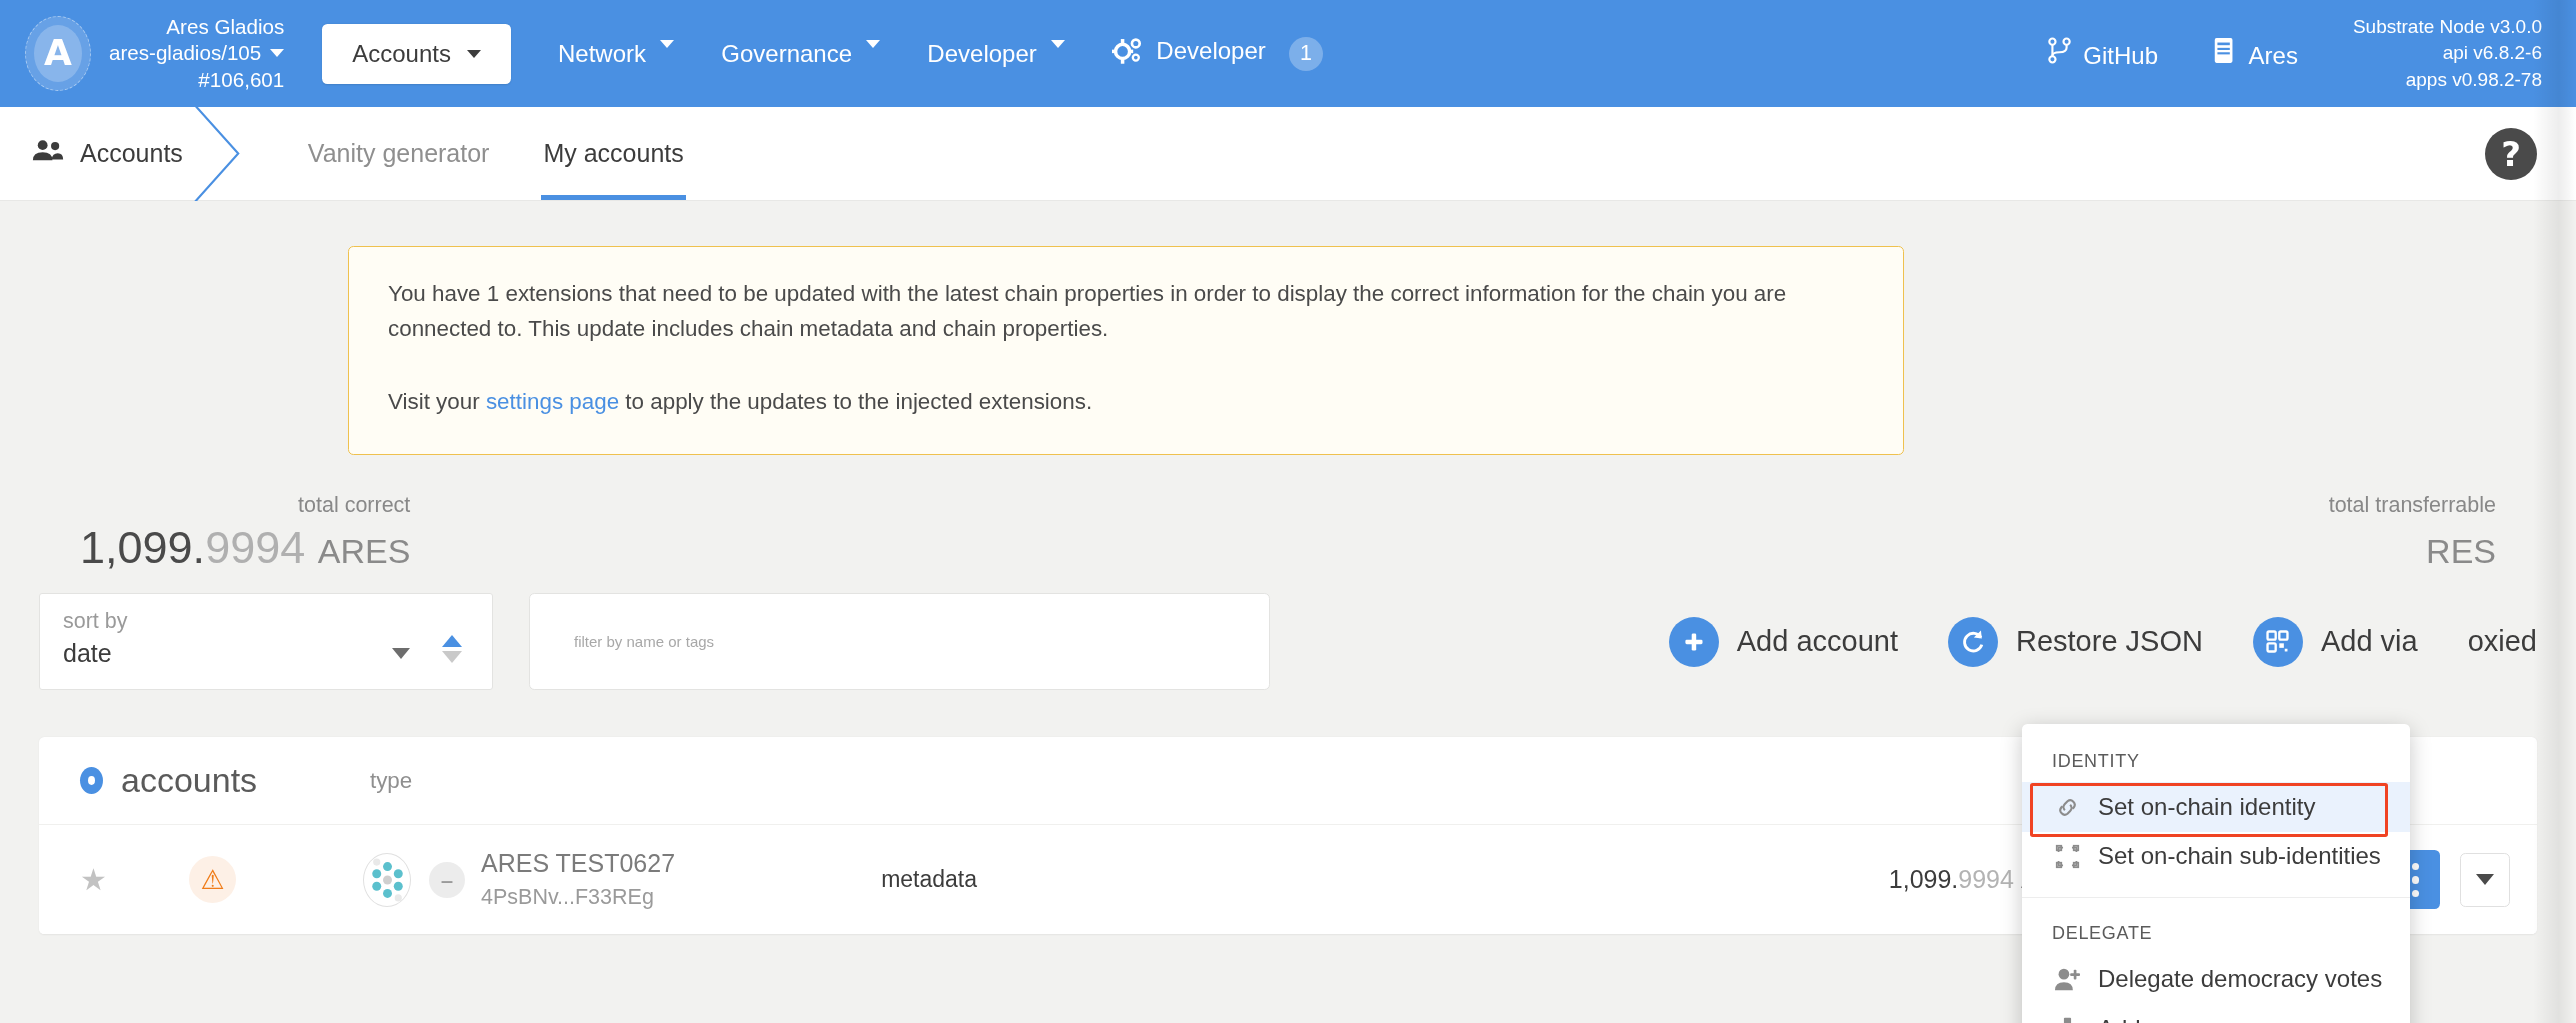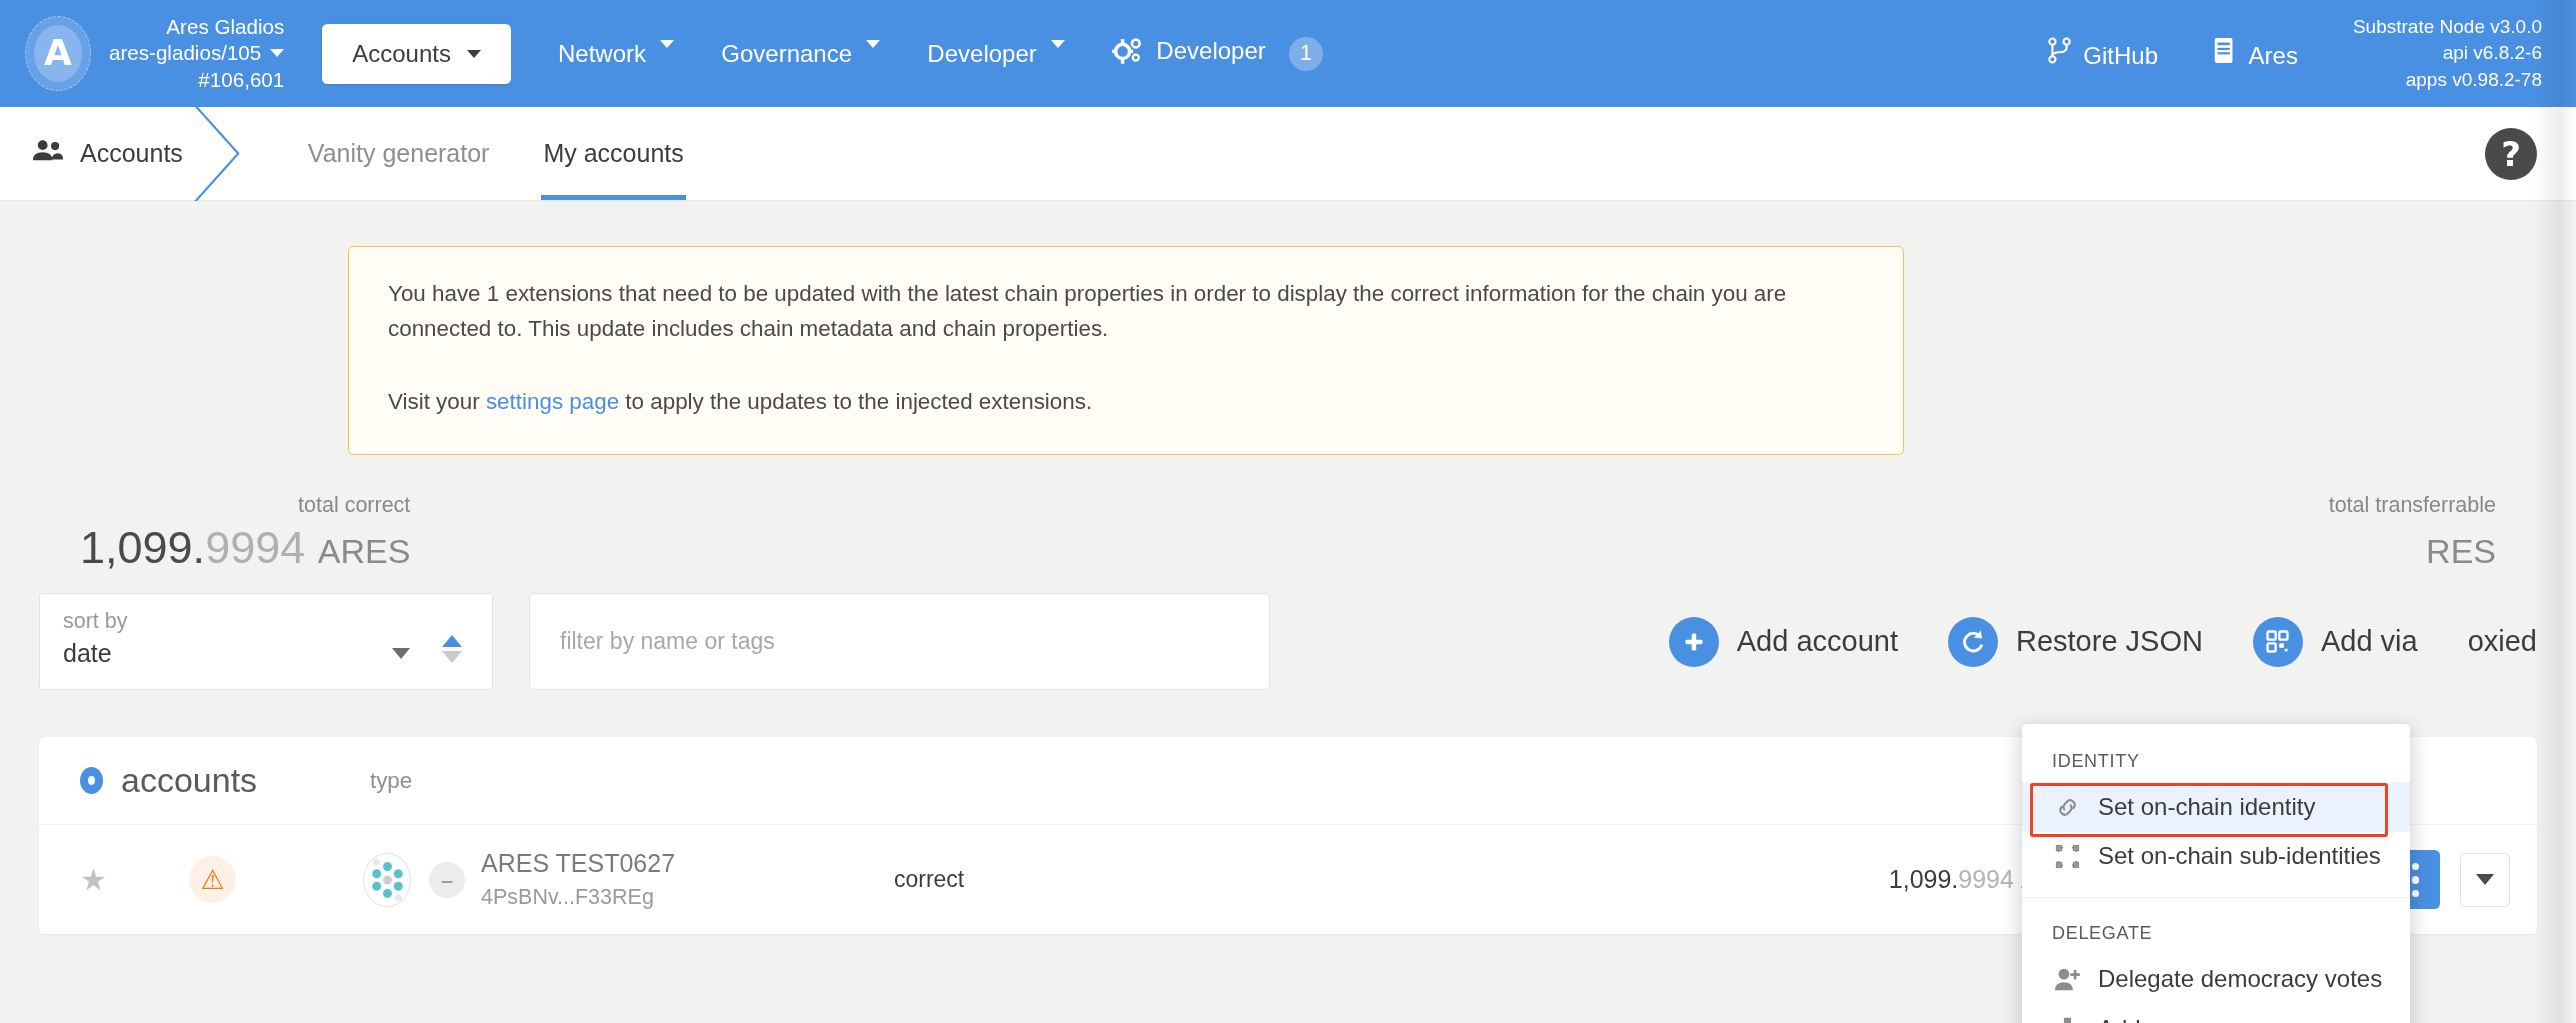--- a/index.html
+++ b/index.html
@@ -201,23 +201,24 @@
     width: 741px; height: 97px;
     background: #fff;
     border: 0.9px solid #e3e3e1;
     border-radius: 5.4px;
     margin-left: 36px;
     display: flex; align-items: center;
     padding: 0 30px;
   }
   .filterbox input {
     border: none; outline: none; width: 100%;
-    font-size: 23px; color: #3c3c3c;
+    font-size: 15px; color: #3c3c3c;
     font-family: "Liberation Sans", sans-serif;
     background: transparent;
+    margin-left: 14px;
   }
   .filterbox input::placeholder { color: #a8a8a8; }
 
   .actions { display: flex; align-items: center; margin-left: auto; gap: 0; }
   .action {
     display: flex; align-items: center; gap: 18px;
     margin-left: 50px; cursor: pointer; white-space: nowrap;
   }
   .action .circ {
     width: 50px; height: 50px; border-radius: 50%;
@@ -570,21 +571,21 @@
           <circle cx="26" cy="29" r="5" fill="#cfcfcf"></circle>
           <circle cx="14" cy="9" r="4" fill="#e9e9e9"></circle>
             <circle cx="38" cy="49" r="4" fill="#e9e9e9"></circle>
         </svg>
       </div>
       <div class="minus-ic">–</div>
       <div class="acct-names">
         <div class="acct-name">ARES TEST0627</div>
         <div class="acct-addr">4PsBNv...F33REg</div>
       </div>
-      <div class="cell-type">correct</div>
+      <div class="cell-type">metadata</div>
       <div class="cell-bal"><span>1,099.</span><span class="frac">9994</span> <span class="unit">ARES</span></div>
       <div class="diamond-ic">
         <svg width="45" height="45" viewBox="0 0 50 50" fill="#dcdcdc">
           <circle cx="25" cy="10" r="4"></circle>
             <circle cx="16" cy="19" r="4"></circle>
             <circle cx="34" cy="19" r="4"></circle>
           <circle cx="25" cy="27" r="4"></circle>
             <circle cx="16" cy="35" r="4"></circle>
             <circle cx="34" cy="35" r="4"></circle>
           <circle cx="25" cy="43" r="4"></circle>

